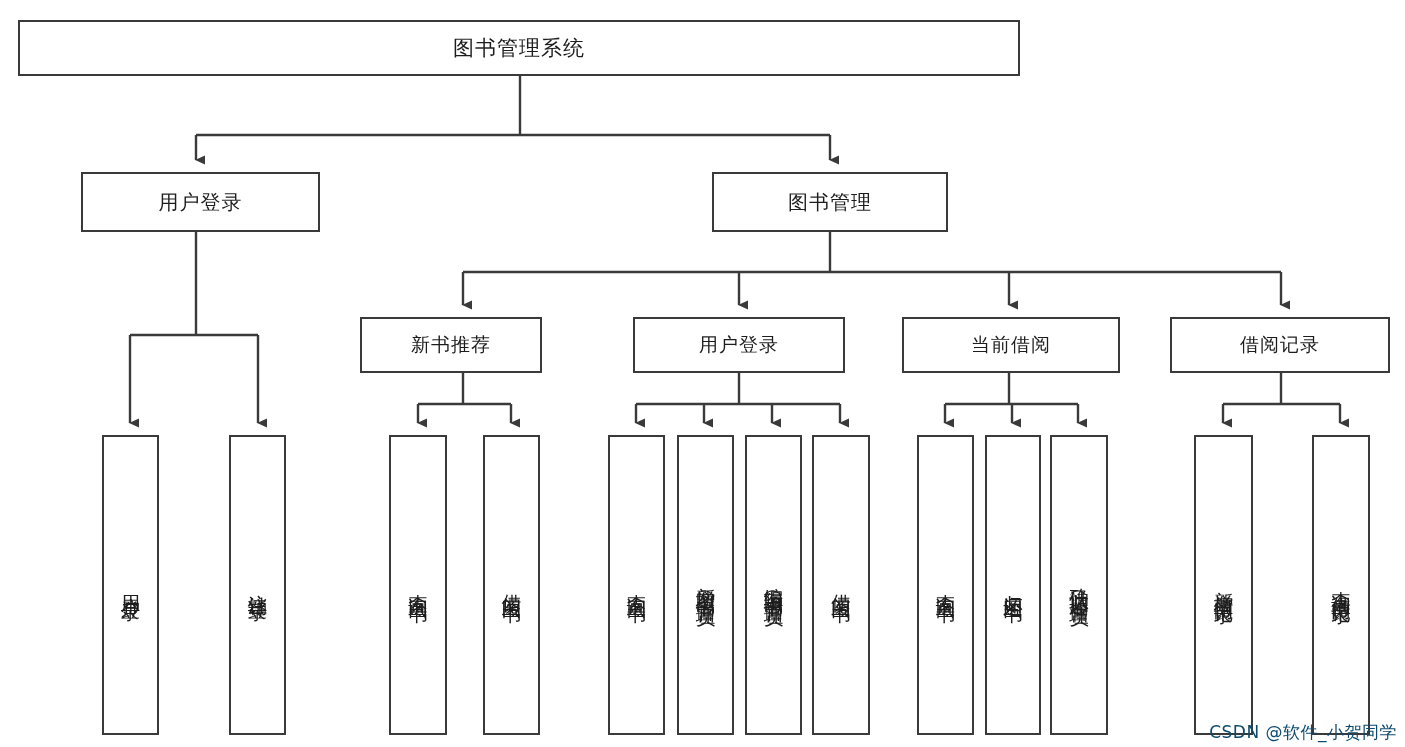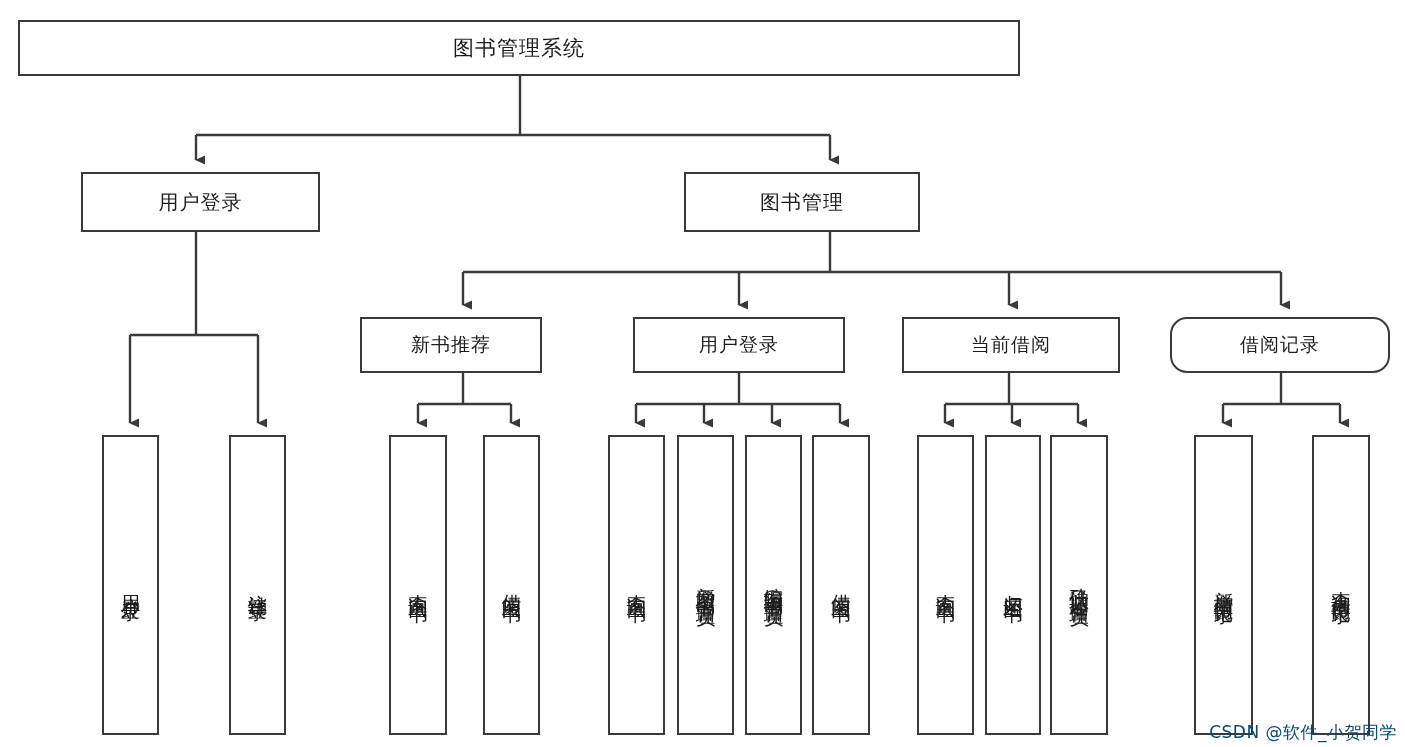--- a/index.html
+++ b/index.html
@@ -136,37 +136,37 @@
   </svg>
 
   <div class="node root" style="left:18px;top:20px;width:1002px;height:56px;">
     <span>图书管理系统</span>
   </div>
 
   <div class="node lvl2" style="left:81px;top:172px;width:239px;height:60px;">
     <span>用户登录</span>
   </div>
 
-  <div class="node lvl2" style="left:684px;top:172px;width:236px;height:60px;">
+  <div class="node lvl2" style="left:712px;top:172px;width:236px;height:60px;">
     <span>图书管理</span>
   </div>
 
   <div class="node lvl3" style="left:360px;top:317px;width:182px;height:56px;">
     <span>新书推荐</span>
   </div>
 
   <div class="node lvl3" style="left:633px;top:317px;width:212px;height:56px;">
     <span>用户登录</span>
   </div>
 
   <div class="node lvl3" style="left:902px;top:317px;width:218px;height:56px;">
     <span>当前借阅</span>
   </div>
 
-  <div class="node lvl3" style="left:1170px;top:317px;width:220px;height:56px;border-radius:17px;">
+  <div class="node lvl3" style="left:1170px;top:317px;width:220px;height:56px;">
     <span>借阅记录</span>
   </div>
 
   <div class="node leaf" style="left:102px;top:435px;width:57px;height:300px;">
     <span class="vtext">用户登录</span>
   </div>
   <div class="node leaf" style="left:229px;top:435px;width:57px;height:300px;">
     <span class="vtext">注销登录</span>
   </div>
 

